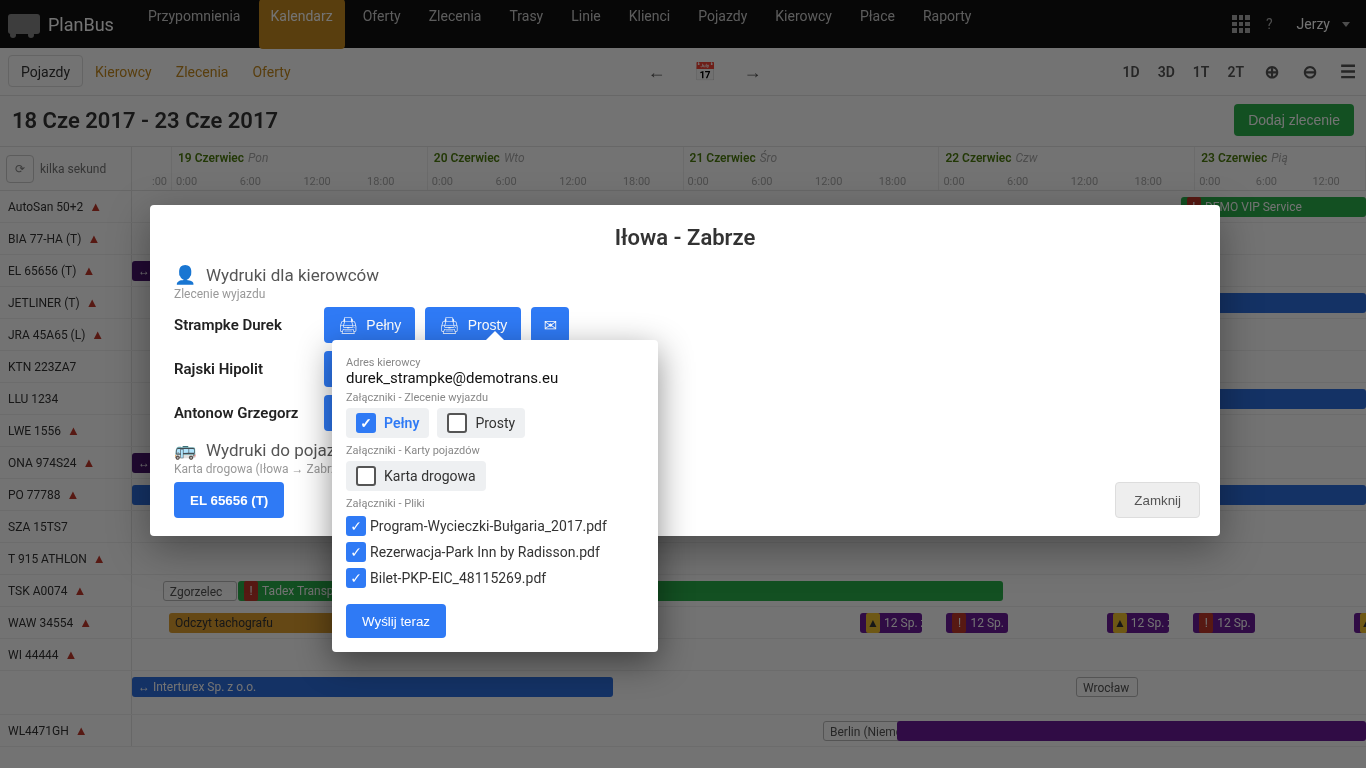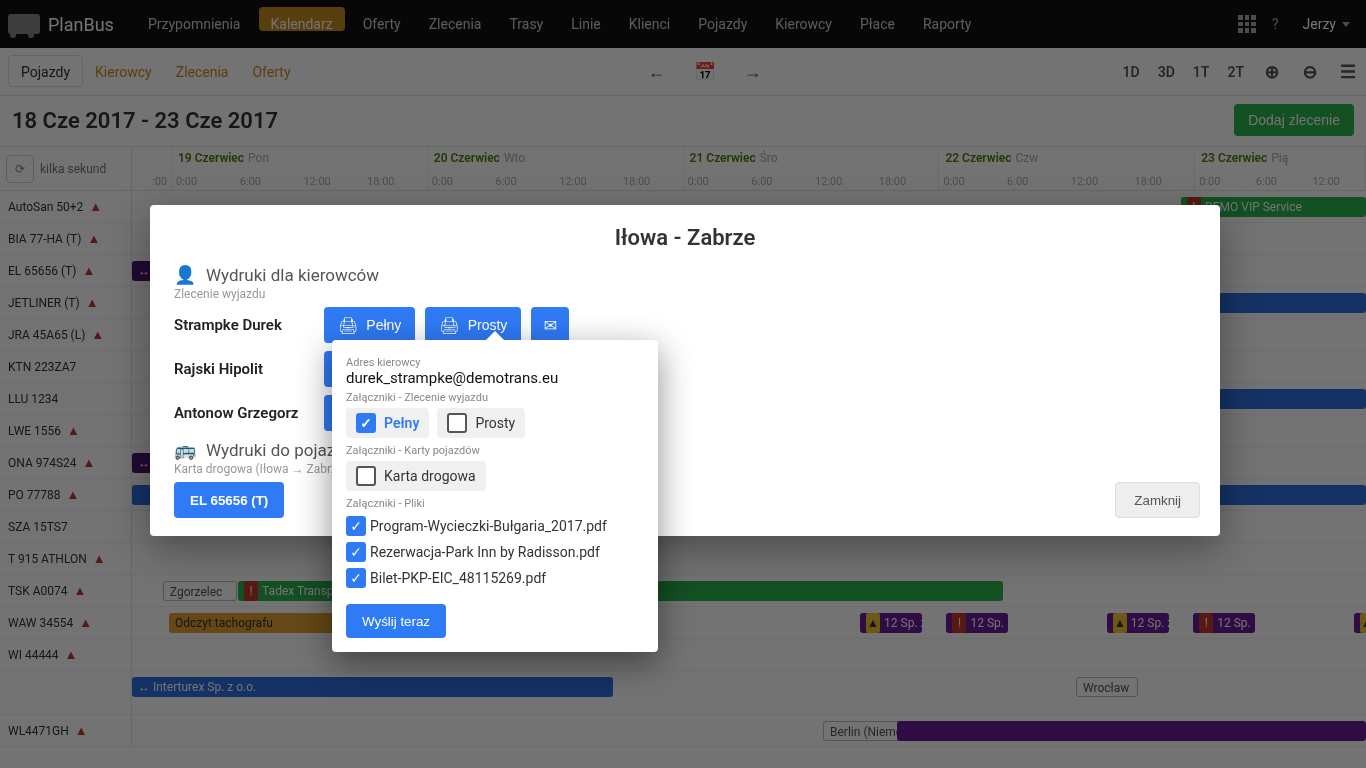--- a/index.html
+++ b/index.html
@@ -3,47 +3,47 @@
 <meta charset="utf-8">
 <style>
   * { box-sizing: border-box; margin: 0; padding: 0; }
   html, body { width: 1366px; height: 768px; overflow: hidden; font-family: -apple-system, "Segoe UI", Roboto, Arial, sans-serif; background:#fff; color:#333; }
   
   .topnav { height:48px; background:#111; display:flex; align-items:center; padding:0 8px; color:#ccc; font-size:14px; }
   .brand { display:flex; align-items:center; gap:8px; color:#fff; font-size:18px; font-weight:400; margin-right:20px; }
   .brand-icon{ width:32px; height:20px; background:linear-gradient(#888,#888); border-radius:3px; position:relative; }
   .brand-icon::after{content:""; position:absolute; bottom:-4px; left:2px; width:6px; height:6px; border-radius:50%; background:#888; box-shadow:18px 0 0 #888;}
   .topnav a { color:#ccc; text-decoration:none; padding:0 14px; height:48px; line-height:48px; display:inline-block; }
-  .topnav a.active { background:#c58a1f; color:#fff; border-radius:4px; height:24px; line-height:34px; margin:7px 4px; padding:0 12px;}
+  .topnav a.active { background:#c58a1f; color:#fff; border-radius:4px; height:50px; line-height:34px; margin:7px 4px; padding:0 12px;}
   .topnav .spacer { flex:1; }
   .topnav .right { display:flex; align-items:center; gap:16px; color:#aaa; }
   .qr-icon{ width:18px; height:18px; display:grid; grid-template:repeat(3,1fr)/repeat(3,1fr); gap:2px;}
   .qr-icon span{background:#aaa;}
-  .user-chip{ color:#fff; padding:0 8px; display:flex; align-items:center; gap:6px;}
+  .user-chip{ color:#fff; padding:0 8px; display:flex; align-items:center; gap:12px;}
   .chev{ width:0; height:0; border-left:4px solid transparent; border-right:4px solid transparent; border-top:5px solid #aaa;}
   
   .subbar { height:48px; border-bottom:1px solid #e5e5e5; display:flex; align-items:center; padding:0 8px; font-size:14px; color:#aaa; }
   .subbar .tabs a{ padding:0 12px; height:32px; line-height:32px; display:inline-block; color:#c58a1f; }
   .subbar .tabs a.active{ background:#fff; border:1px solid #ddd; border-radius:4px; color:#333; }
   .subbar .center{ flex:1; display:flex; justify-content:center; gap:28px; color:#555;}
   .subbar .right{ display:flex; align-items:center; gap:18px; color:#555; font-weight:600;margin-left:16px;}
   .tool-icon{ width:20px; text-align:center; font-size:18px; color:#555;}
   .range-bar{ display:flex; align-items:center; padding:8px 12px 10px 12px;}
   .range-title{ font-size:22px; font-weight:600; color:#333;}
   .range-bar .spacer{flex:1;}
   .add-btn{ background:#2bb24c; color:#fff; border:none; border-radius:4px; padding:8px 14px; font-size:14px;}
   
   .gantt{ position:relative; border-top:1px solid #e5e5e5;}
   .gantt-head{ display:flex; height:44px; border-bottom:1px solid #e5e5e5; font-size:12px; color:#777;}
   .left-col{ width:132px; flex:none; border-right:1px solid #e5e5e5;}
   .refresh-box{ height:44px; display:flex; align-items:center; gap:6px; padding:0 6px; color:#777;}
   .refresh-ic{ width:28px;height:28px;border:1px solid #ccc;border-radius:4px;display:flex;align-items:center;justify-content:center;color:#888;}
   .day-col{ flex:1; border-right:1px solid #eee; position:relative; padding:4px 6px 0 6px;}
   .day-col .dn{ font-weight:600; color:#4d7c0f;}
-  .day-col .dw{ color:#aaa; margin-left:4px;}
+  .day-col .dw{ color:#aaa; margin-left:4px;font-style:italic;}
   .day-col .hours{ position:absolute; bottom:2px; left:0; right:0; display:flex; font-size:11px; color:#aaa;}
   .day-col .hours span{ flex:1; text-align:left; padding-left:4px;}
   .gantt-body{ position:relative;}
   .gantt-row{ display:flex; height:32px; border-bottom:1px solid #f0f0f0; font-size:12px;}
   .gantt-row.tall{height:44px;}
   .row-label{ width:132px; flex:none; border-right:1px solid #e5e5e5; display:flex; align-items:center; padding:0 8px; color:#333; gap:6px;}
   .warn-ic{ color:#c0392b; font-size:13px;}
   .row-track{ flex:1; position:relative;}
   .bar{ position:absolute; top:6px; height:20px; border-radius:3px; color:#fff; font-size:12px; line-height:20px; padding:0 6px; overflow:hidden; white-space:nowrap;}
   .bar.blue{ background:#2e6fe0;}

